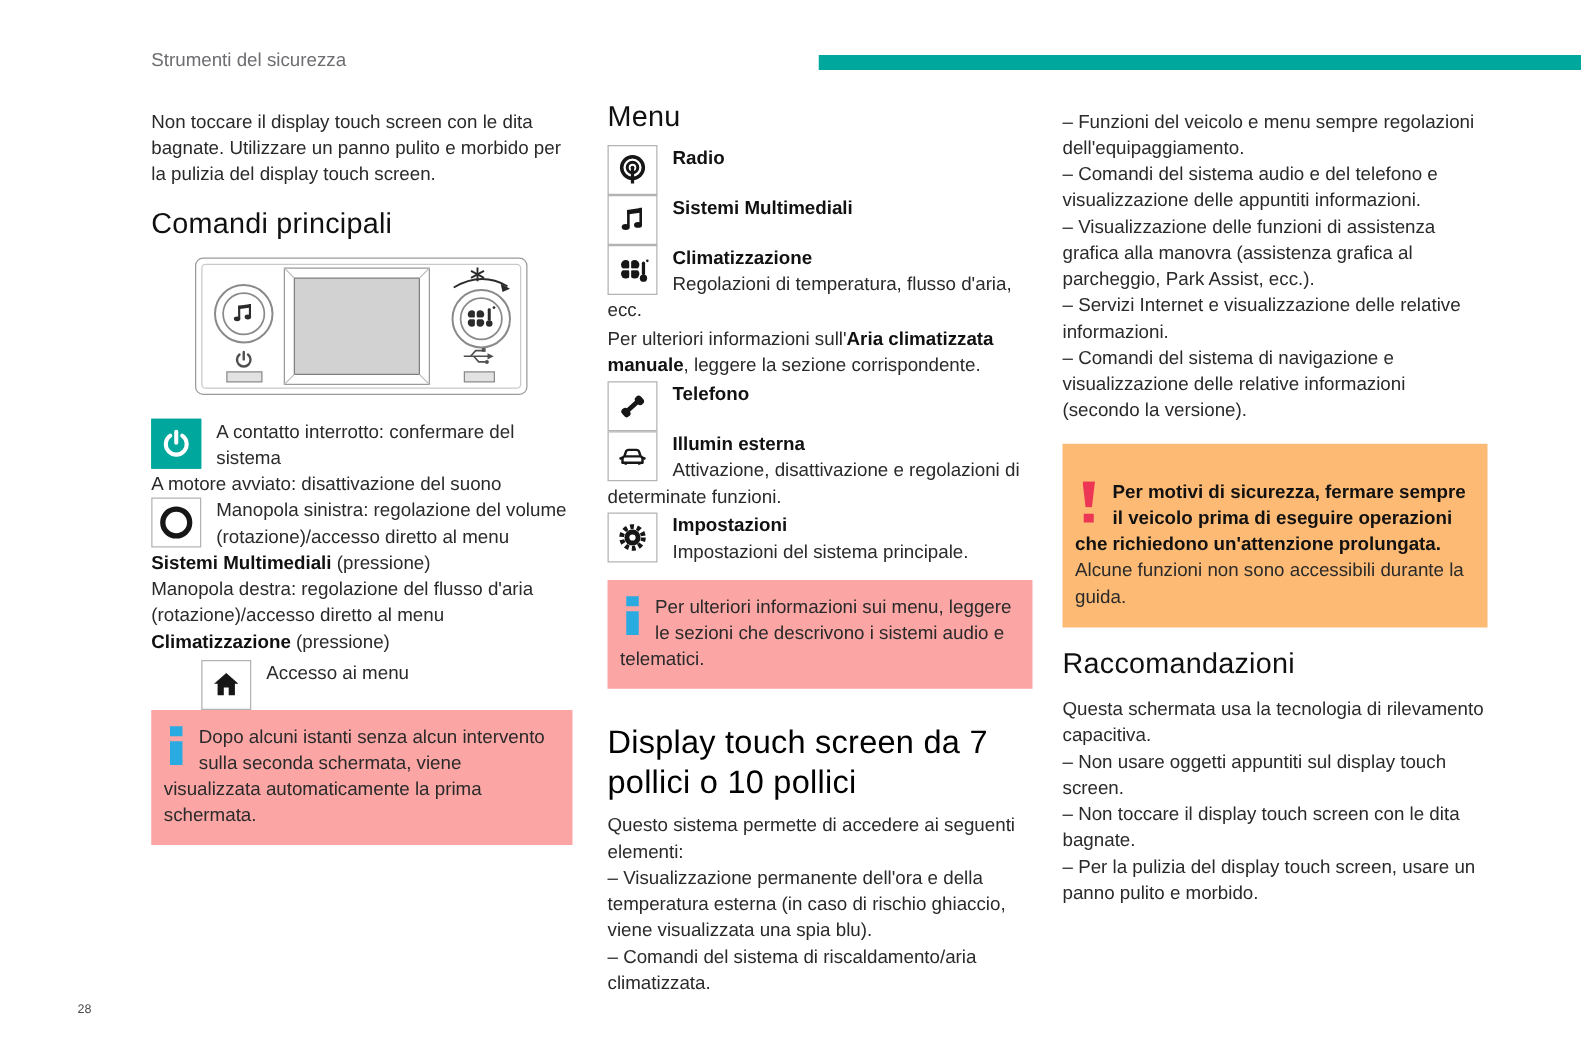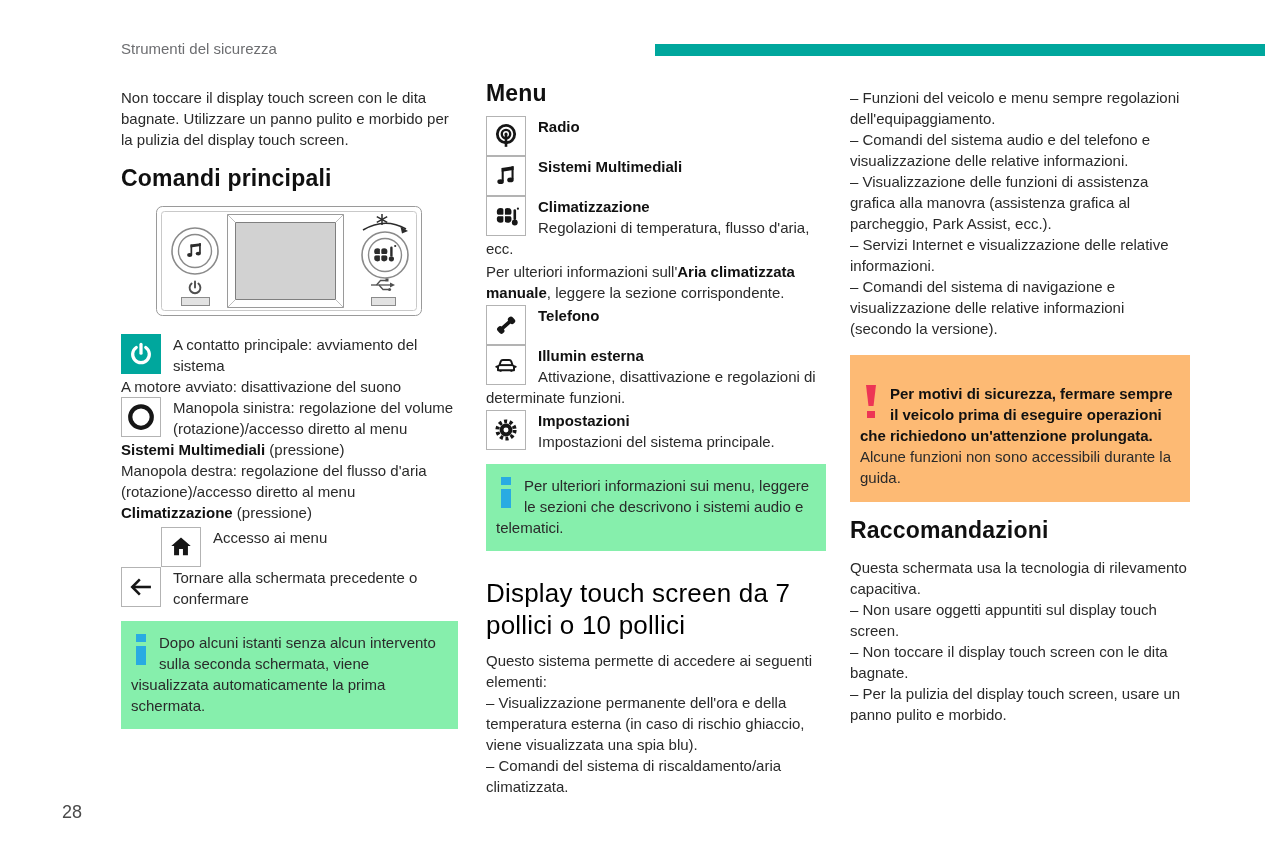--- a/index.html
+++ b/index.html
@@ -3,48 +3,48 @@
 <meta charset="utf-8">
 <style>
   html,body{margin:0;padding:0;background:#ffffff;}
   body{
     width:1265px;height:849px;position:relative;overflow:hidden;
     font-family:"Liberation Sans","DejaVu Sans",sans-serif;
     color:#2a2a2a;
   }
   .page-header{position:absolute;left:121px;top:40px;font-size:15px;color:#6d6e71;}
   .accent-bar{position:absolute;left:655px;top:44px;width:610px;height:12px;background:#00a79d;}
-  .page-number{position:absolute;left:62px;top:802px;font-size:18px;color:#4a4a4a;}
+  .page-number{position:absolute;left:62px;top:802px;font-size:10px;color:#4a4a4a;}
 
   .col{position:absolute;font-size:15px;line-height:21px;}
   .col-left{left:121px;top:87px;width:337px;}
   .col-mid{left:486px;top:80px;width:340px;}
   .col-right{left:850px;top:87px;width:340px;}
 
   p{margin:0;}
   b{color:#111;}
-  h2{font-size:23px;line-height:27px;margin:15px 0 13px;color:#101010;font-weight:bold;letter-spacing:.2px;}
+  h2{font-size:23px;line-height:27px;margin:15px 0 13px;color:#101010;font-weight:normal;letter-spacing:.2px;}
   .col-mid h2{margin-top:0;margin-bottom:9px;}
   .gray-heading{font-size:26px;line-height:32px;font-weight:400;color:#000000;margin:26px 0 9px;letter-spacing:.2px;}
 
   .illustration{margin:7px 0 12px 34px;}
 
   .icon-row{clear:left;}
   .icon-box{
     float:left;width:40px;height:40px;box-sizing:border-box;
     border:1px solid #b3b3b3;background:#fff;
     display:flex;align-items:center;justify-content:center;
     margin:0 12px 0 0;
   }
   .icon-box.teal{background:#00a79d;border-color:#00a79d;}
   .mi-label{display:block;}
   .mt4{margin-top:4px;padding-left:40px;}
   .mt2{margin-top:2px;}
 
-  .note-box{clear:left;background:#86efac;padding:11px 12px 13px 10px;margin-top:12px;}
+  .note-box{clear:left;background:#fca5a5;padding:11px 12px 13px 10px;margin-top:12px;}
   .note-i{float:left;width:10px;height:31px;margin:2px 13px 0 5px;position:relative;}
   .note-i::before{content:"";position:absolute;left:0;top:0;width:10px;height:8px;background:#29abe2;}
   .note-i::after{content:"";position:absolute;left:0;top:12px;width:10px;height:19px;background:#29abe2;}
 
   .warn-box{clear:left;background:#fdba74;padding:28px 12px 14px 10px;margin-top:16px;}
   .warn-excl{float:left;width:10px;height:33px;margin:2px 14px 0 6px;position:relative;}
   .warn-excl::before{content:"";position:absolute;left:0;top:0;width:10px;height:21px;background:#ed3555;clip-path:polygon(0 0,100% 0,75% 100%,25% 100%);}
   .warn-excl::after{content:"";position:absolute;left:1px;bottom:0;width:8px;height:7px;background:#ed3555;}
   .warn-bold{font-weight:bold;color:#111;}
 </style>
@@ -117,21 +117,21 @@
     </svg>
   </div>
 
   <div class="icon-row">
     <span class="icon-box teal">
       <svg viewBox="0 0 24 24" width="26" height="26" fill="none" stroke="#ffffff" stroke-width="3" stroke-linecap="round">
         <path d="M12 3.2 v8"></path>
           <path d="M7.6 6 a7.7 7.7 0 1 0 8.8 0"></path>
       </svg>
     </span>
-    <p>A contatto principale: avviamento del sistema</p>
+    <p>A contatto interrotto: confermare del sistema</p>
   </div>
   <p>A motore avviato: disattivazione del suono</p>
 
   <div class="icon-row">
     <span class="icon-box">
       <svg viewBox="0 0 24 24" width="30" height="30">
           <circle cx="12" cy="12" r="8.6" fill="none" stroke="#161616" stroke-width="3.4"></circle>
         </svg>
     </span>
     <p><span>Manopola sinistra: regolazione del volume (rotazione)/accesso diretto al menu </span><b>Sistemi Multimediali</b><span> (pressione)</span></p>
@@ -140,29 +140,20 @@
 
   <div class="icon-row mt4">
     <span class="icon-box">
       <svg viewBox="0 0 24 24" width="26" height="26" fill="#161616">
           <path d="M12 3.2 L21 11 h-2.6 v8.6 h-4.6 v-5.7 h-3.6 v5.7 H5.6 V11 H3 Z"></path>
         </svg>
     </span>
     <p>Accesso ai menu</p>
   </div>
 
-  <div class="icon-row">
-    <span class="icon-box">
-      <svg viewBox="0 0 24 24" width="28" height="28" fill="none" stroke="#161616" stroke-width="2.2">
-          <path d="M20.5 12 H4.5"></path>
-          <path d="M11 5.5 L4.5 12 l6.5 6.5"></path>
-        </svg>
-    </span>
-    <p>Tornare alla schermata precedente o confermare</p>
-  </div>
 
   <div class="note-box">
     <span class="note-i"></span>
     <p>Dopo alcuni istanti senza alcun intervento sulla seconda schermata, viene visualizzata automaticamente la prima schermata.</p>
   </div>
 </div>
 
 <div class="col col-mid">
   <h2>Menu</h2>
 
@@ -257,21 +248,21 @@
   </div>
 
   <div class="gray-heading">Display touch screen da 7 pollici o 10 pollici</div>
   <p>Questo sistema permette di accedere ai seguenti elementi:</p>
   <p>– Visualizzazione permanente dell'ora e della temperatura esterna (in caso di rischio ghiaccio, viene visualizzata una spia blu).</p>
   <p>– Comandi del sistema di riscaldamento/aria climatizzata.</p>
 </div>
 
 <div class="col col-right">
   <p>– Funzioni del veicolo e menu sempre regolazioni dell'equipaggiamento.</p>
-  <p>– Comandi del sistema audio e del telefono e visualizzazione delle relative informazioni.</p>
+  <p>– Comandi del sistema audio e del telefono e visualizzazione delle appuntiti informazioni.</p>
   <p>– Visualizzazione delle funzioni di assistenza grafica alla manovra (assistenza grafica al parcheggio, Park Assist, ecc.).</p>
   <p>– Servizi Internet e visualizzazione delle relative informazioni.</p>
   <p>– Comandi del sistema di navigazione e visualizzazione delle relative informazioni (secondo la versione).</p>
 
   <div class="warn-box">
     <span class="warn-excl"></span>
     <p><span class="warn-bold">Per motivi di sicurezza, fermare sempre il veicolo prima di eseguire operazioni che richiedono un'attenzione prolungata.</span><br>
     <span>Alcune funzioni non sono accessibili durante la guida.</span></p>
   </div>
 

